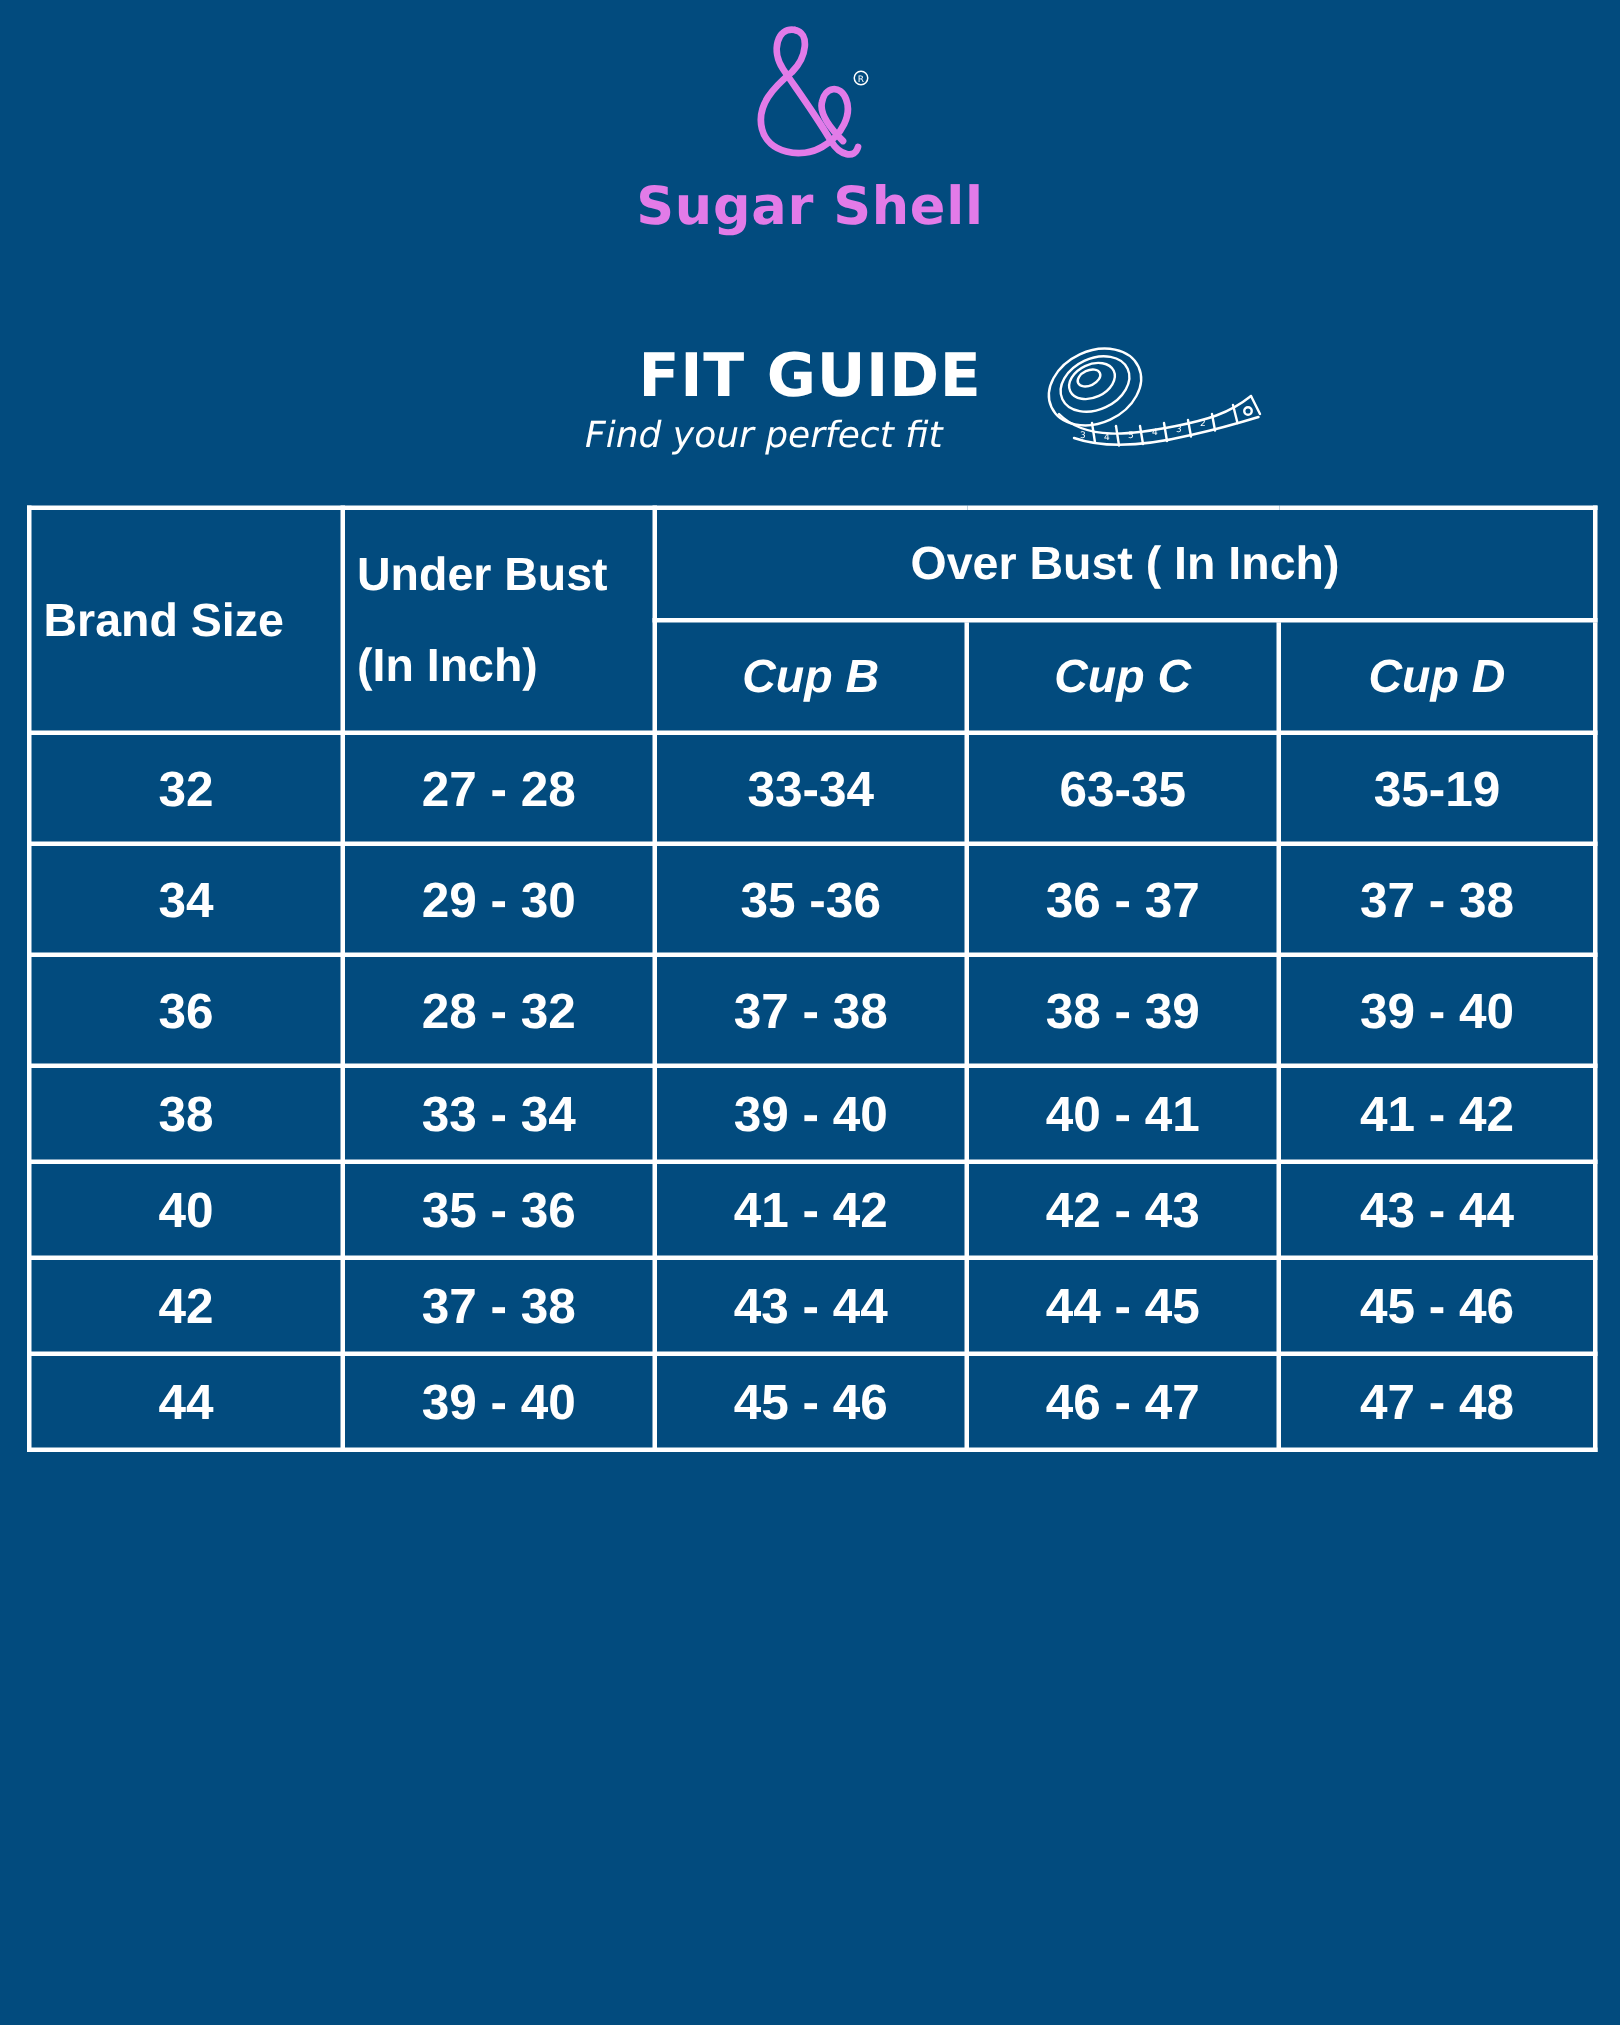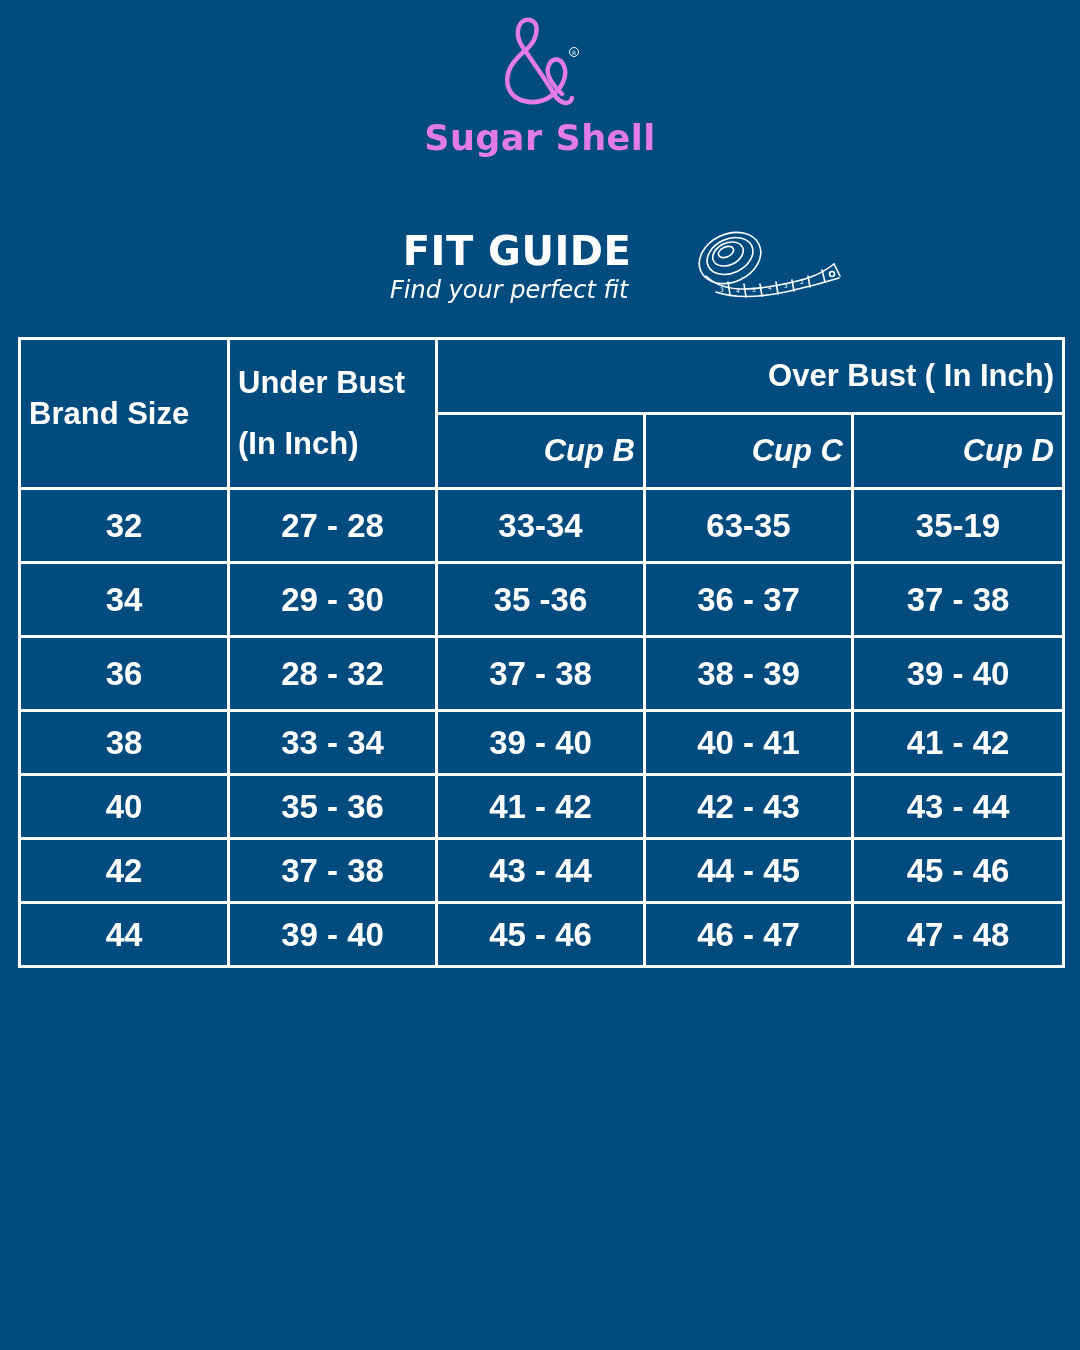--- a/index.html
+++ b/index.html
@@ -25,21 +25,21 @@
       position: absolute;
       left: 0; top: 118px; width: 1080px;
       text-align: center;
       font-family: "DejaVu Sans", sans-serif;
       font-weight: bold;
       font-size: 35px;
       letter-spacing: 0.5px;
     }
     .fit-title {
       position: absolute;
-      left: 377px; top: 228px; width: 280px;
+      left: 400px; top: 228px; width: 280px;
       text-align: center;
       font-weight: bold;
       font-size: 40px;
       letter-spacing: 0.5px;
     }
     .fit-subtitle {
       position: absolute;
       left: 390px; top: 276px; width: 300px;
       text-align: left;
       font-style: italic;
@@ -66,21 +66,21 @@
     }
     .fit-table th {
       font-size: 31px;
       padding: 0 8px;
     }
     .fit-table td {
       text-align: center;
       font-size: 33px;
     }
     th.left { text-align: left; }
-    th.center { text-align: right; }
+    th.center { text-align: center; }
     .hdr-row-1 { height: 75px; }
     .hdr-row-2 { height: 75px; font-style: italic; }
     .row-a { height: 74px; }
     .row-b { height: 74px; }
     .row-c { height: 64px; }
   </style>
 </head>
 <body>
 
 <div class="logo">

